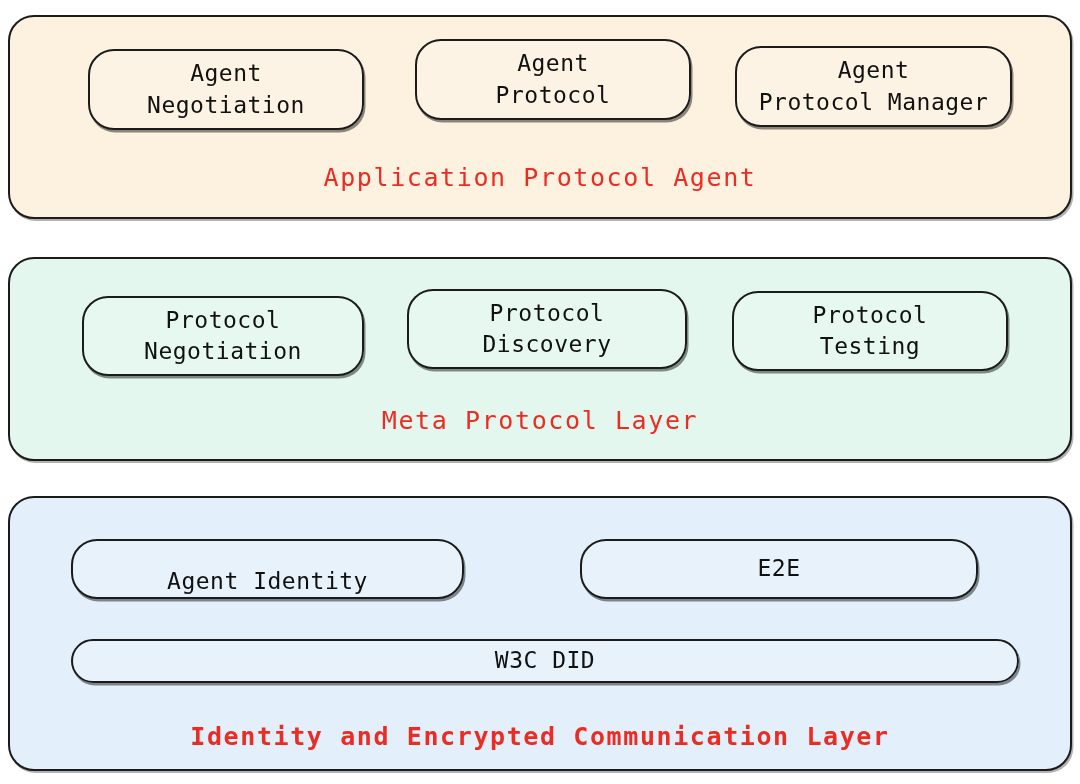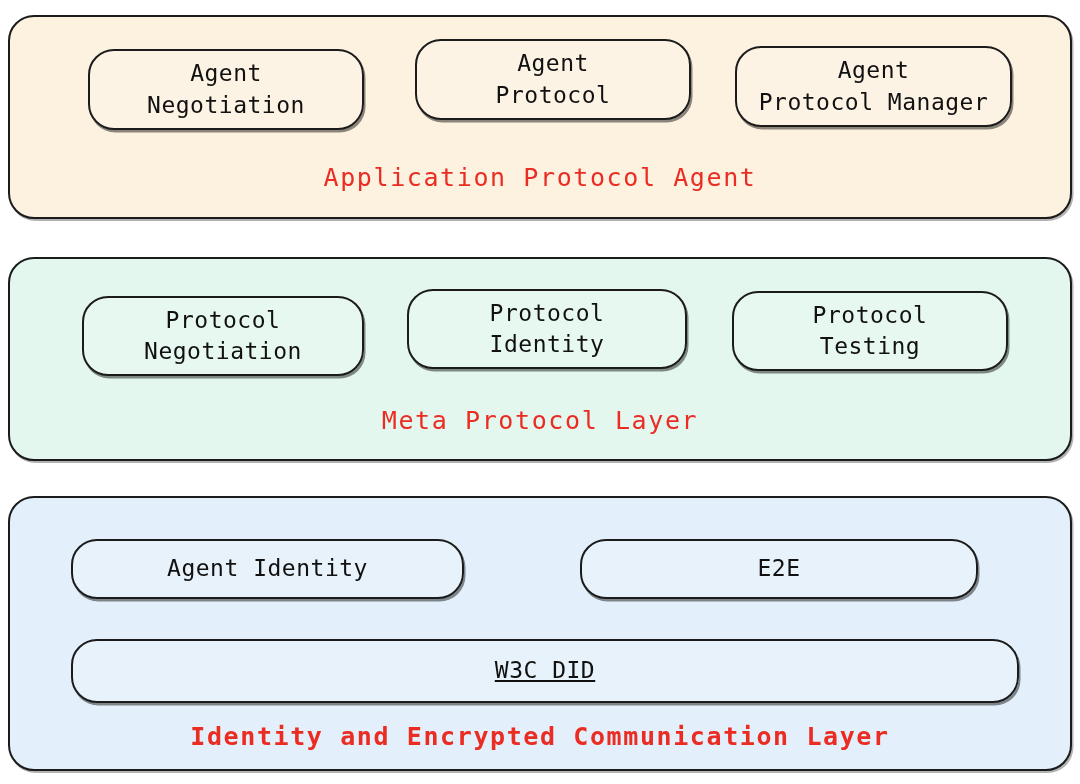--- a/index.html
+++ b/index.html
@@ -115,41 +115,41 @@
 
   <div class="layer layer-meta">
 
     <div class="node" style="left:72px; top:37px; width:282px; height:80px;">
       <span class="line">Protocol</span>
       <span class="line">Negotiation</span>
     </div>
 
     <div class="node" style="left:397px; top:30px; width:280px; height:80px;">
       <span class="line">Protocol</span>
-      <span class="line">Identity</span>
+      <span class="line">Discovery</span>
     </div>
 
     <div class="node" style="left:722px; top:32px; width:276px; height:80px;">
       <span class="line">Protocol</span>
       <span class="line">Testing</span>
     </div>
 
     <div class="caption" style="top:147px;">Meta Protocol Layer</div>
   </div>
 
   <div class="layer layer-identity">
 
-    <div class="node" style="left:61px; top:41px; width:393px; height:60px;">
+    <div class="node" style="left:61px; top:41px; width:393px; height:60px;justify-content:flex-end;">
       <span class="line">Agent Identity</span>
     </div>
 
     <div class="node" style="left:570px; top:41px; width:398px; height:60px;">
       <span class="line">E2E</span>
     </div>
 
-    <div class="node" style="left:61px; top:141px; width:948px; height:64px;text-decoration:underline;">
+    <div class="node" style="left:61px; top:141px; width:948px; height:44px;">
       <span class="line">W3C DID</span>
     </div>
 
     <div class="caption" style="top:224px;font-weight:bold;">Identity and Encrypted Communication Layer</div>
   </div>
 
 </div>
 
 </body></html>

